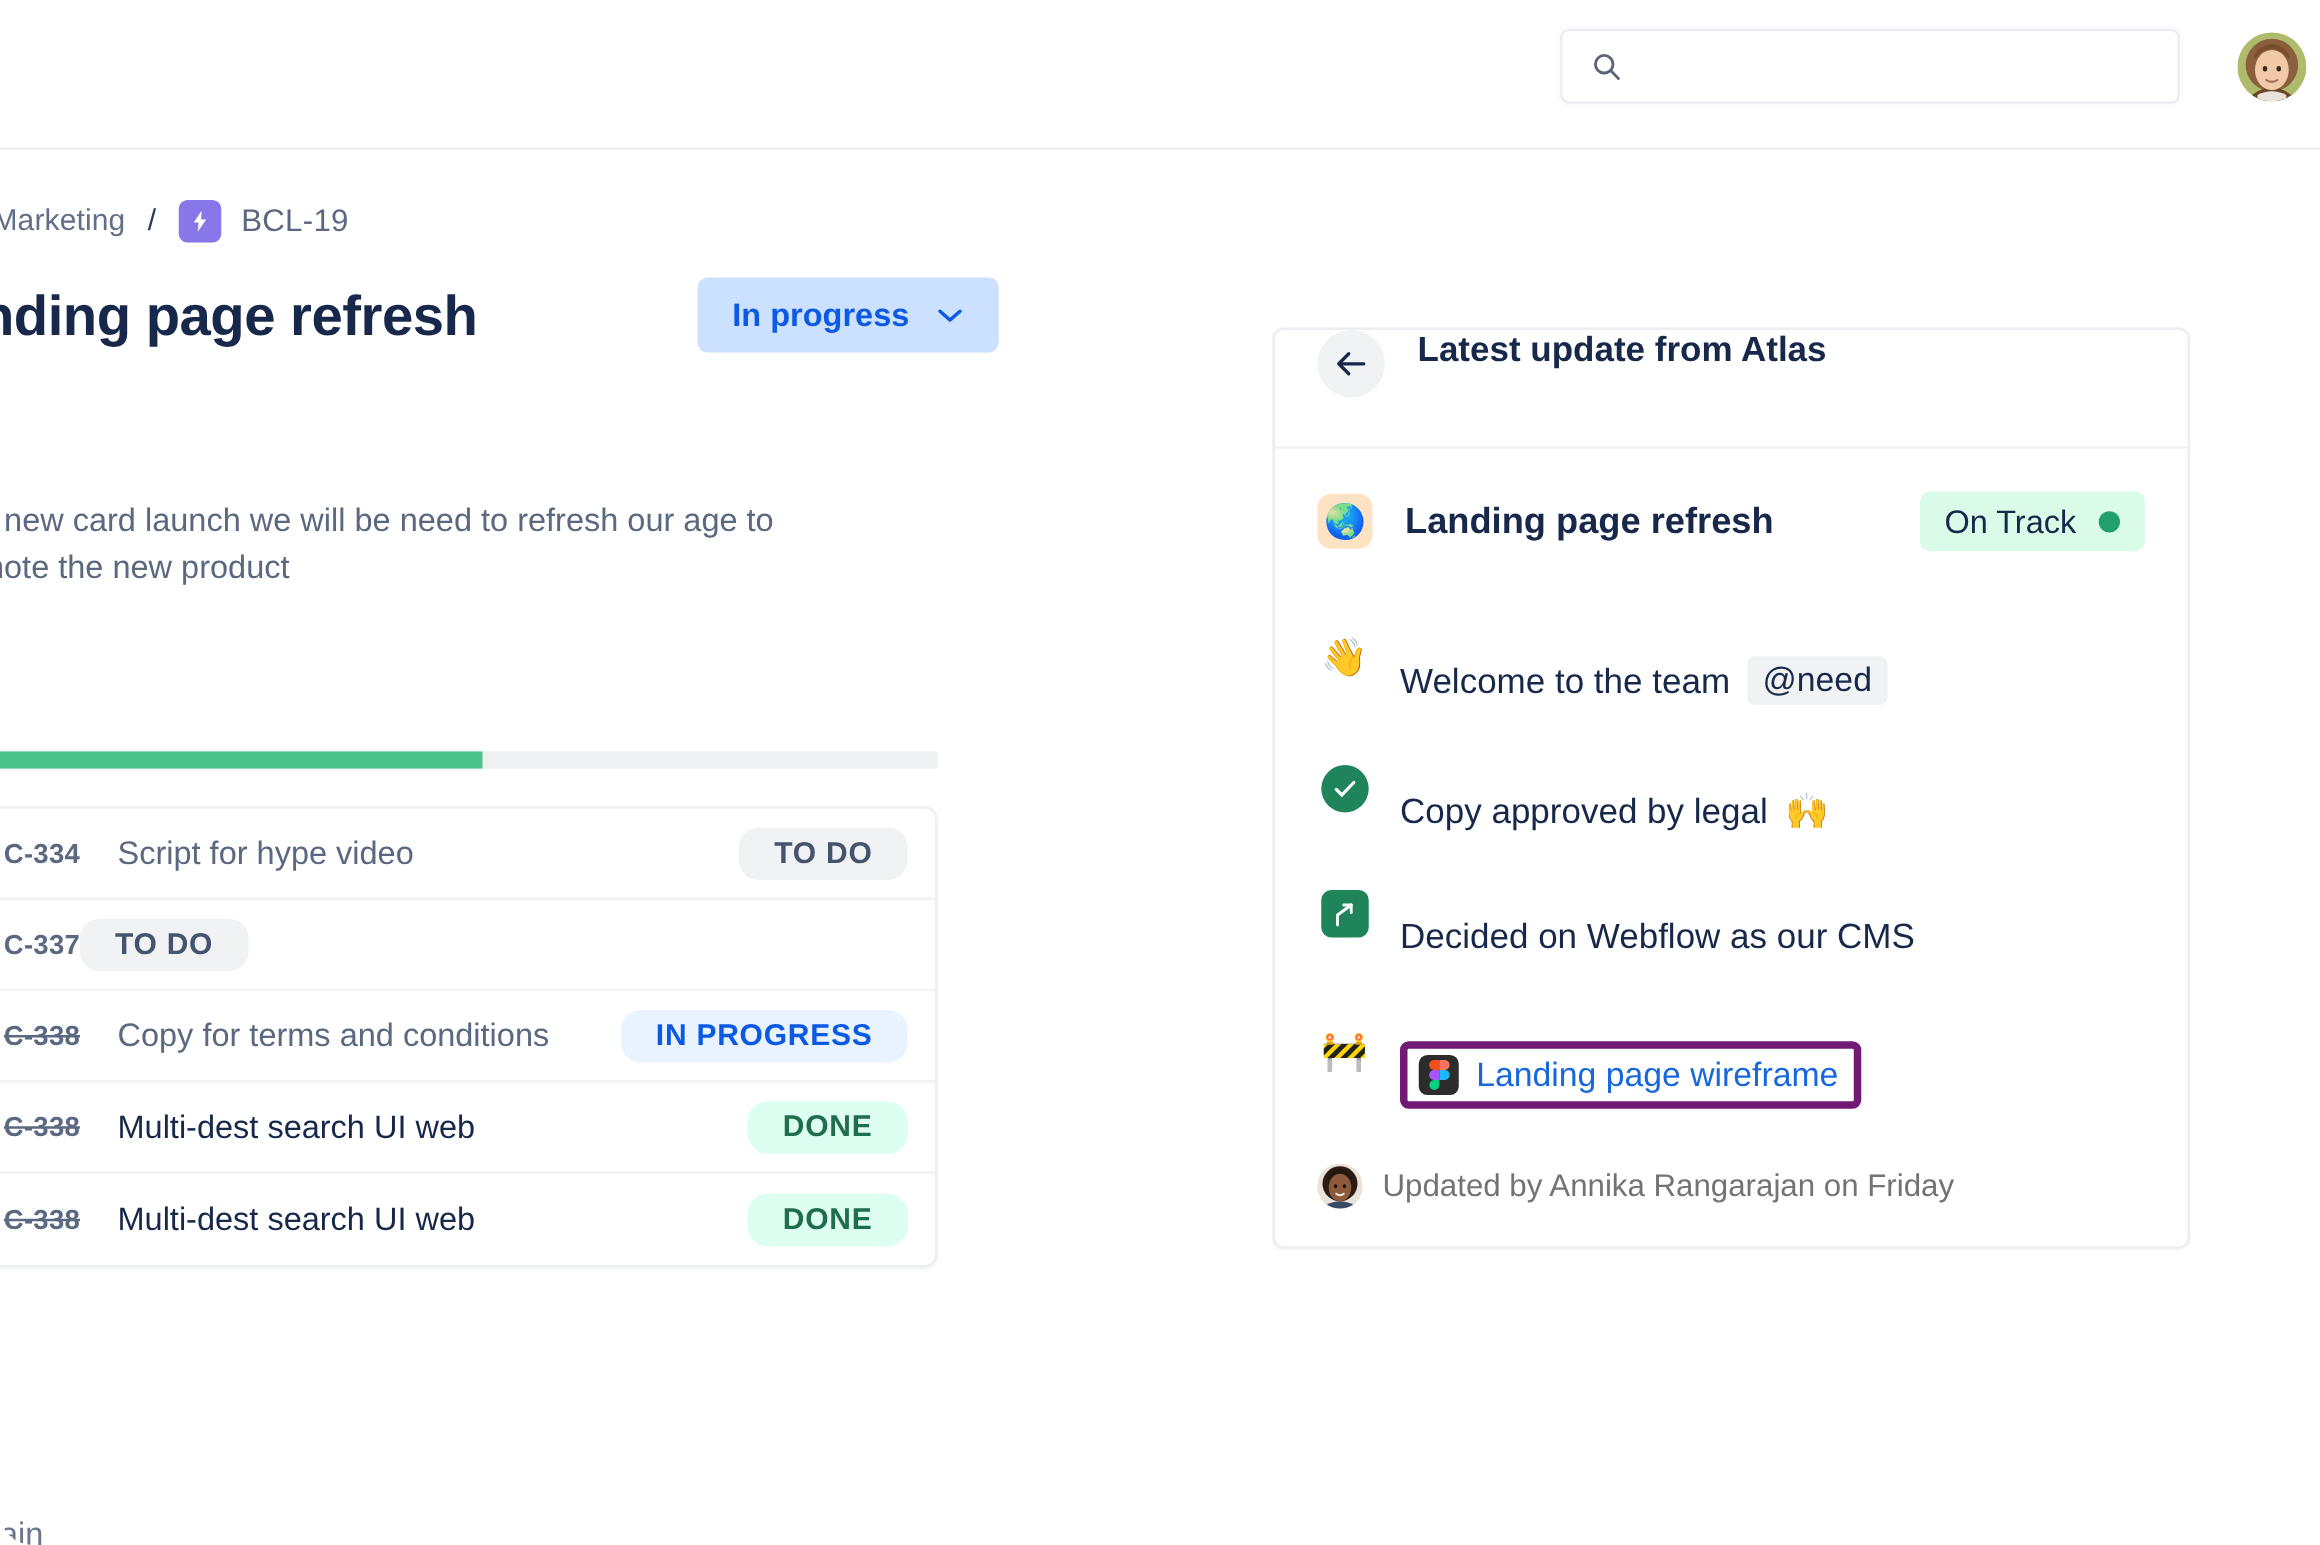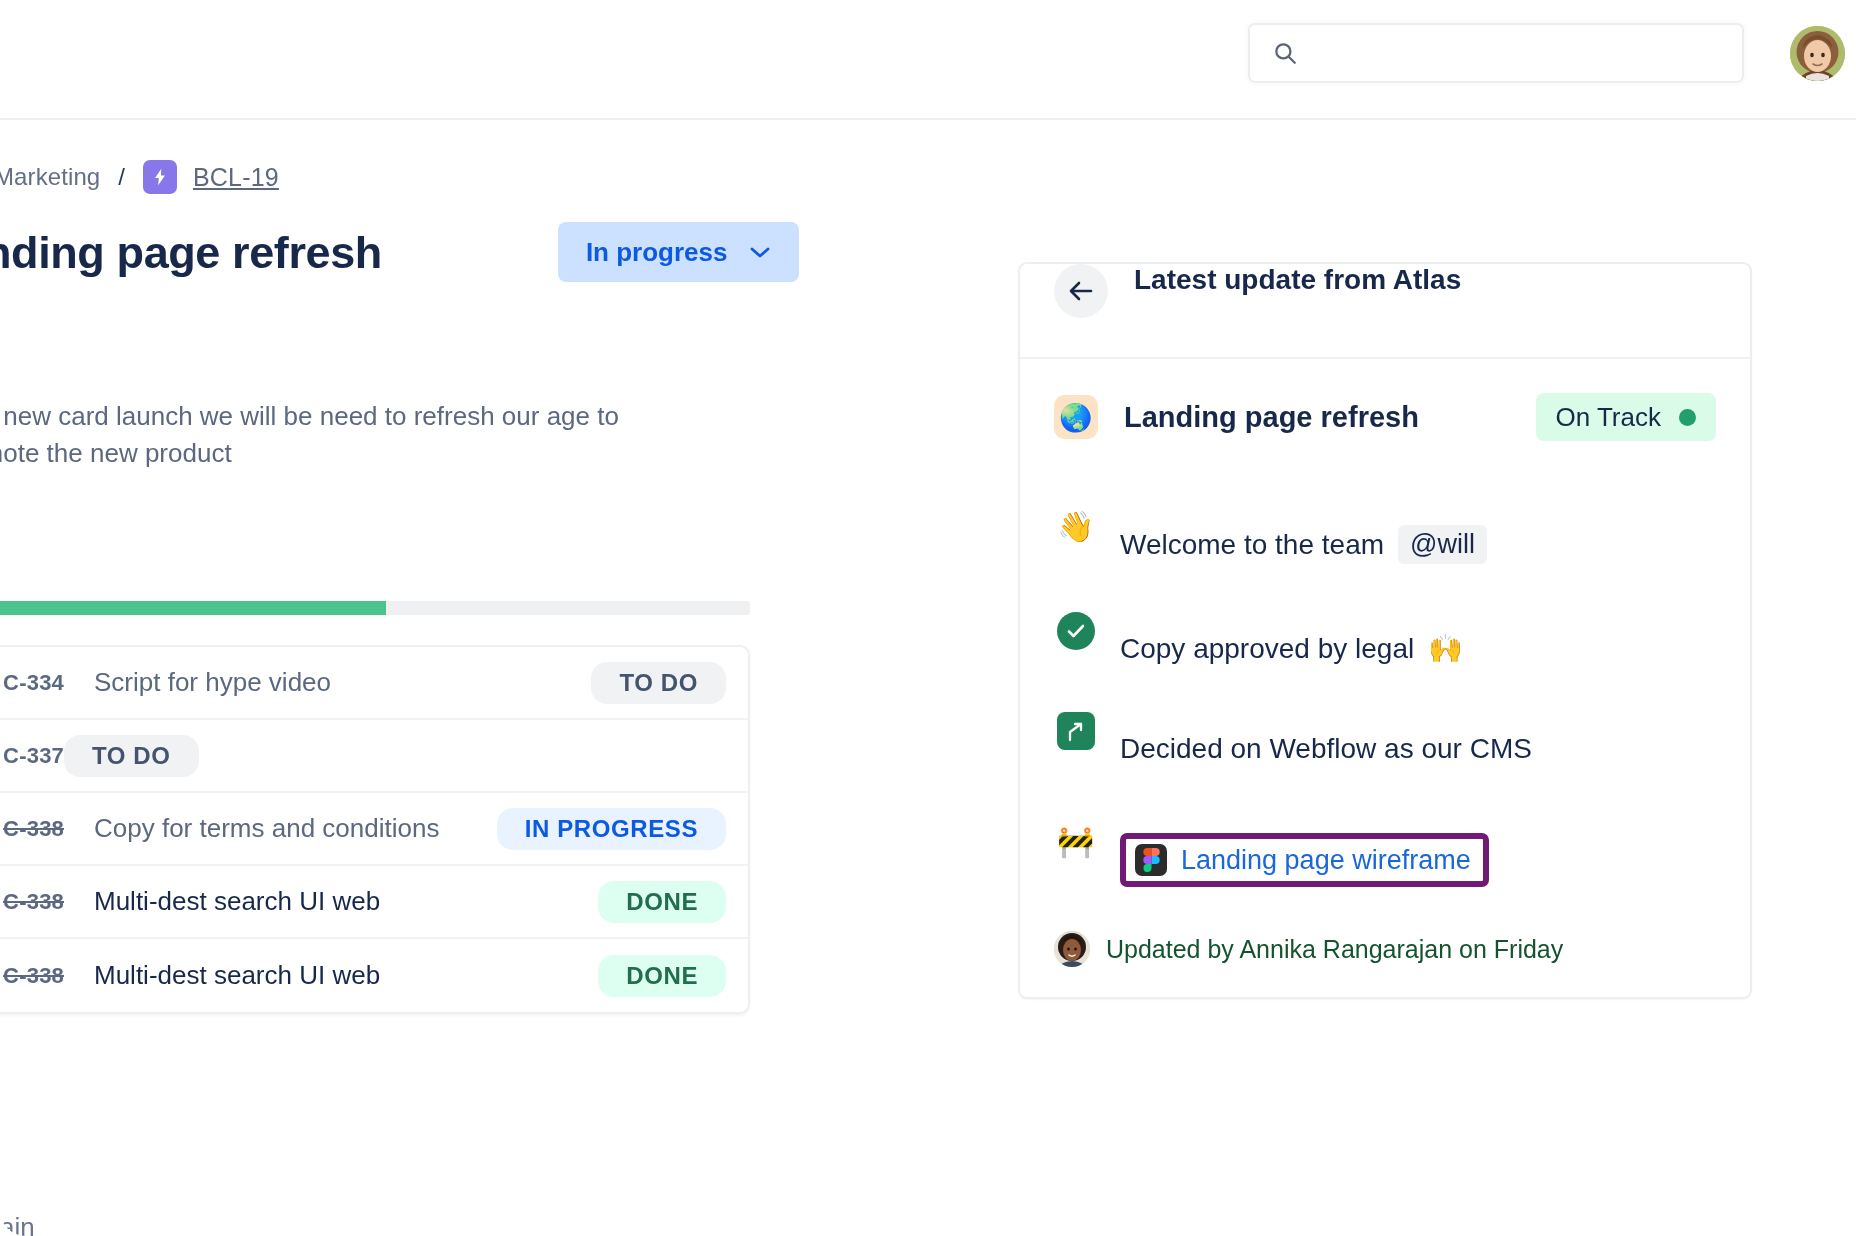--- a/index.html
+++ b/index.html
@@ -55,21 +55,21 @@
     font-size: 24px; color: #626f86;
   }
   .crumb-text { color: #626f86; font-size: 24px; letter-spacing: .1px; }
   .crumb-sep { color: #2a3b55; font-size: 24px; margin: 0 18px; }
   .proj-icon {
     width: 34px; height: 34px; border-radius: 7px;
     background: #8777e8; display: flex; align-items: center;
     justify-content: center; margin-right: 16px;
   }
   .proj-icon svg { display: block; }
-  .crumb-key { color: #5b6880; font-size: 25px; letter-spacing: .2px; text-decoration: underline; }
+  .crumb-key { color: #5b6880; font-size: 25px; letter-spacing: .2px; }
 
   
   .title-row {
     position: absolute; left: -16px; top: 222px;
     display: flex; align-items: center;
   }
   .page-title {
     font-size: 45px; font-weight: 700; color: #17284a;
     letter-spacing: -0.4px; line-height: 1;
     white-space: nowrap;
@@ -239,21 +239,21 @@
 
   .atlas-footer {
     display: flex; align-items: center; gap: 16px;
     margin-top: 44px;
   }
   .footer-avatar {
     width: 36px; height: 36px; border-radius: 50%;
     overflow: hidden; background: #e6dcd2; flex: 0 0 36px;
   }
   .footer-avatar svg { display: block; }
-  .atlas-footer-text { font-size: 25px; color: #14532d; }
+  .atlas-footer-text { font-size: 25px; color: #737373; }
 </style>
 </head>
 <body>
 
 <div class="page">
 
   <div class="topbar">
     <div class="searchbox">
       <svg class="search-icon" viewBox="0 0 24 24" fill="none" stroke="currentColor" stroke-width="2.1">
         <circle cx="10.5" cy="10.5" r="6.5"></circle>
@@ -353,21 +353,21 @@
           <span>On Track</span>
           <span class="ontrack-dot"></span>
         </div>
       </div>
 
       <div id="atlas-items">
           <div class="atlas-item">
             <div class="atlas-icon">👋</div>
             <div class="atlas-text">
               <span>Welcome to the team</span>
-              <span class="mention-chip">@will</span>
+              <span class="mention-chip">@need</span>
             </div>
           </div>
           <div class="atlas-item">
             <div class="atlas-icon">
               <span class="atlas-icon-check">
                 <svg width="20" height="16" viewBox="0 0 20 16" fill="none" stroke="#ffffff" stroke-width="2.6" stroke-linecap="round" stroke-linejoin="round">
                   <polyline points="3,8.5 7.5,13 17,3"></polyline>
                 </svg>
               </span>
             </div>

